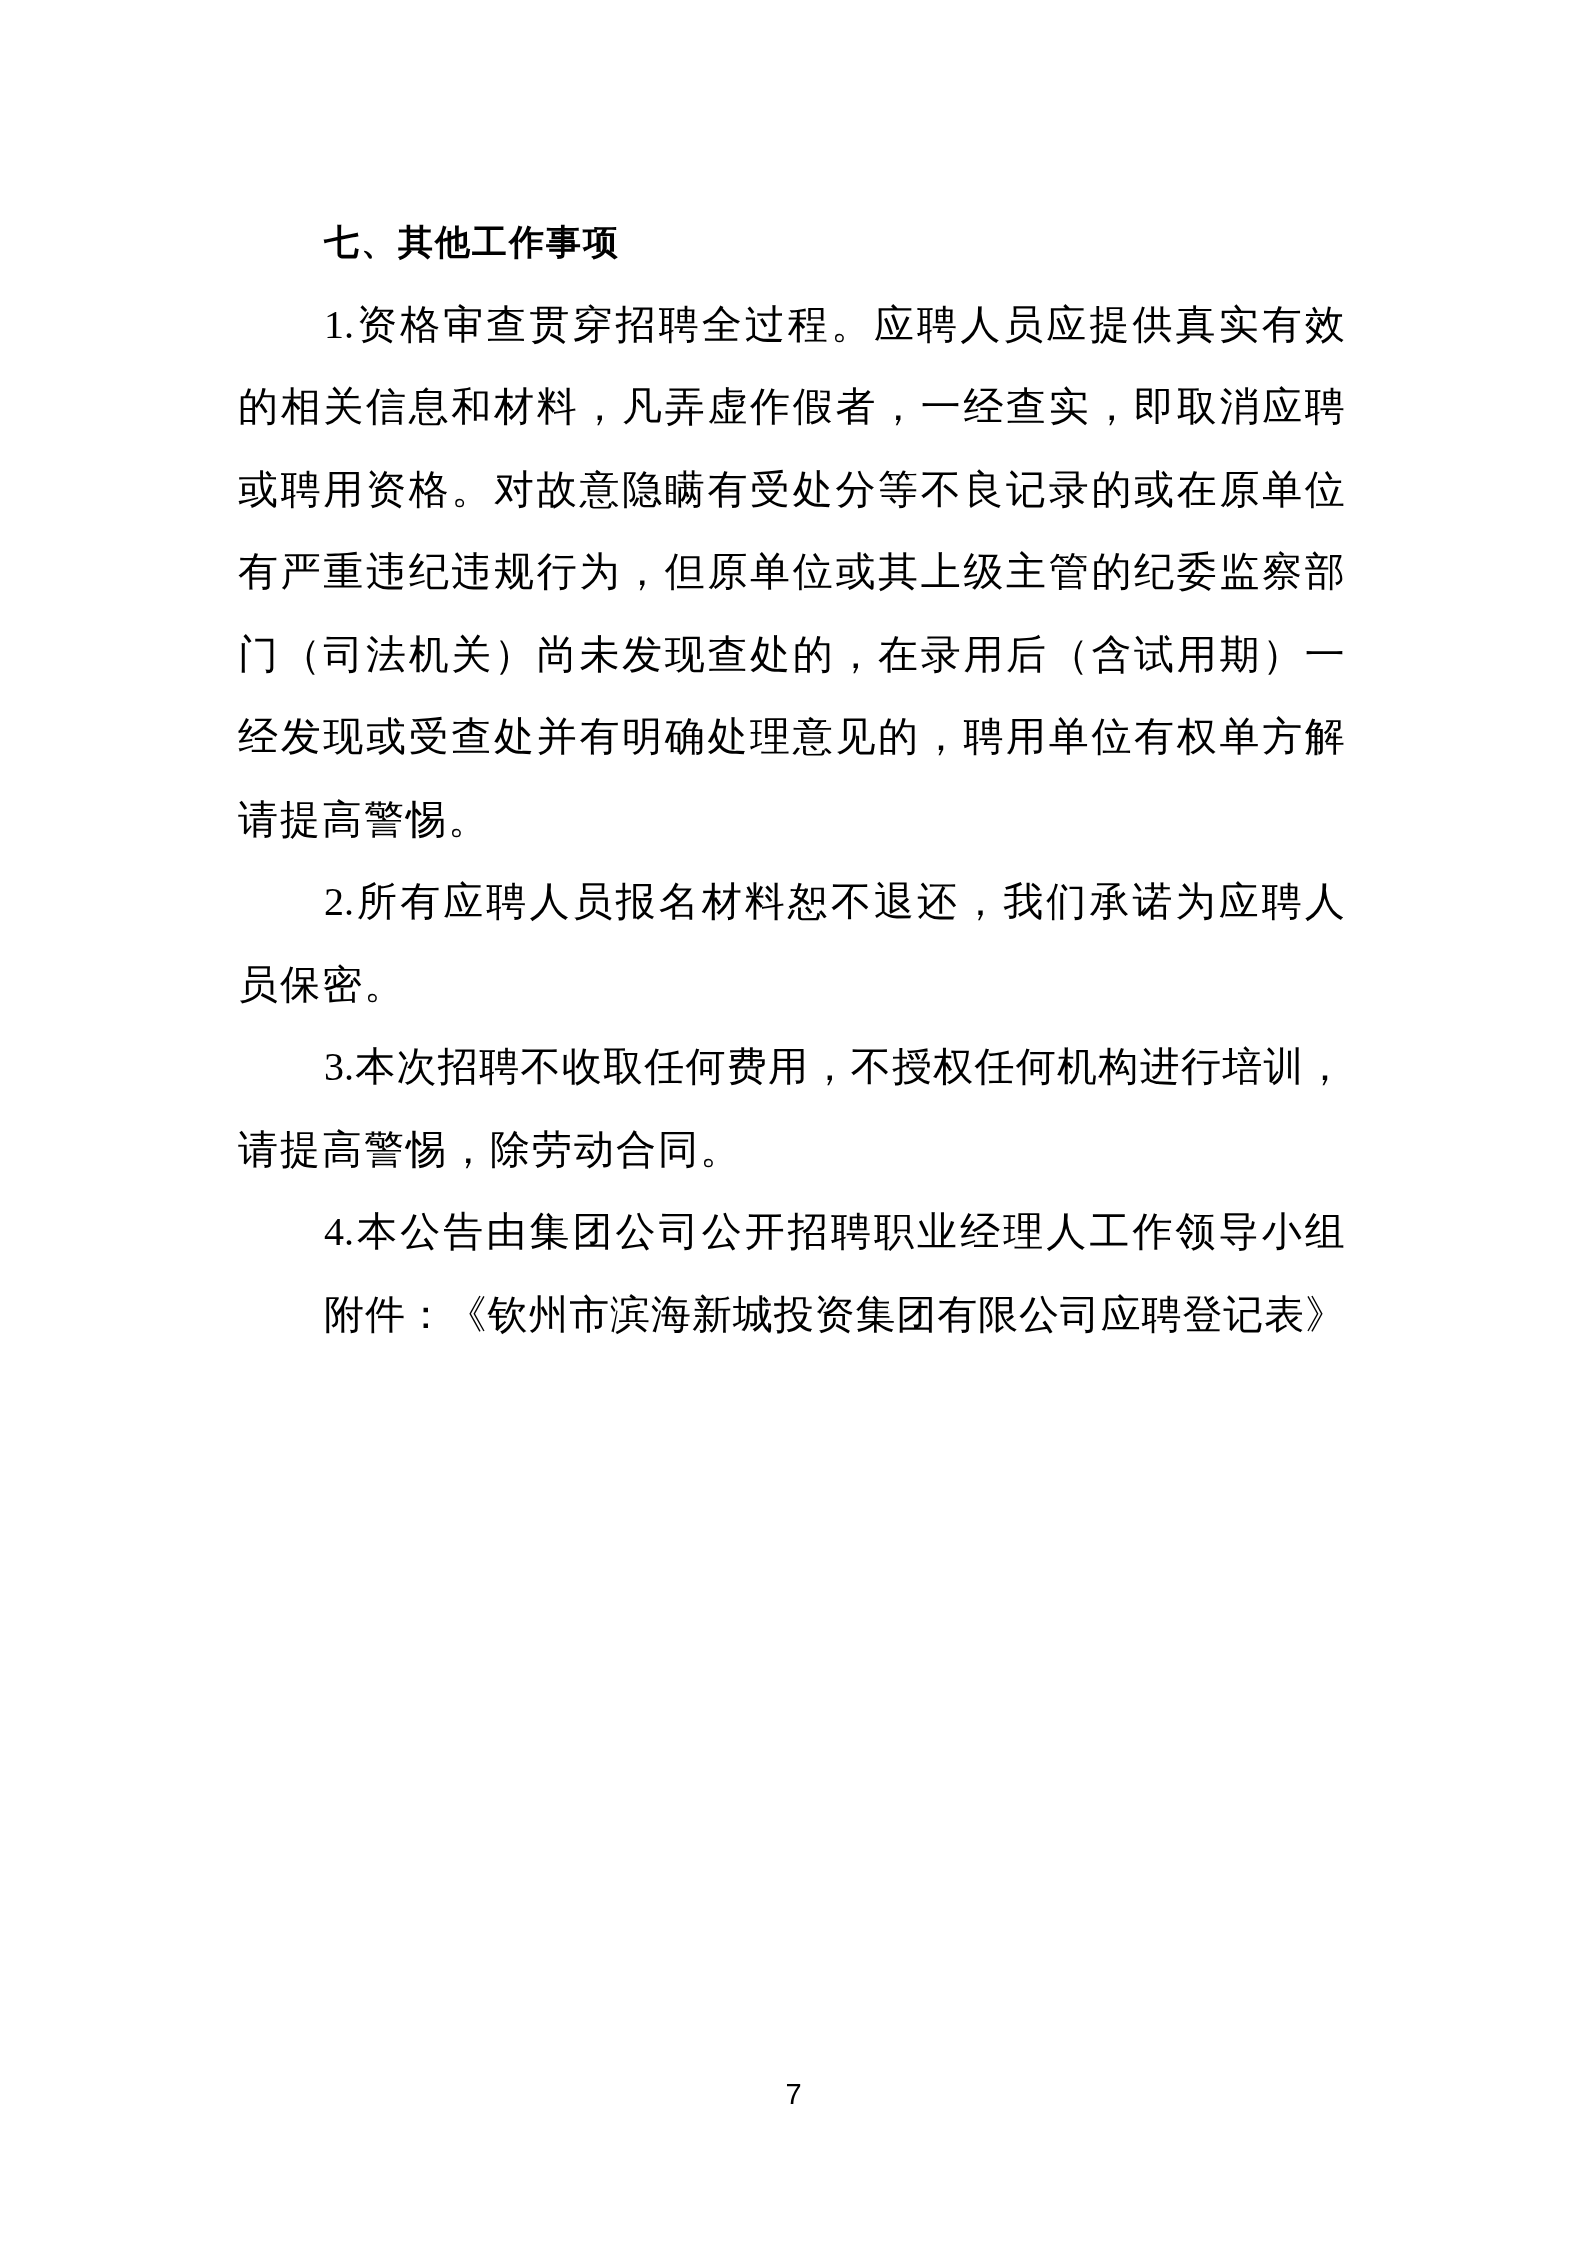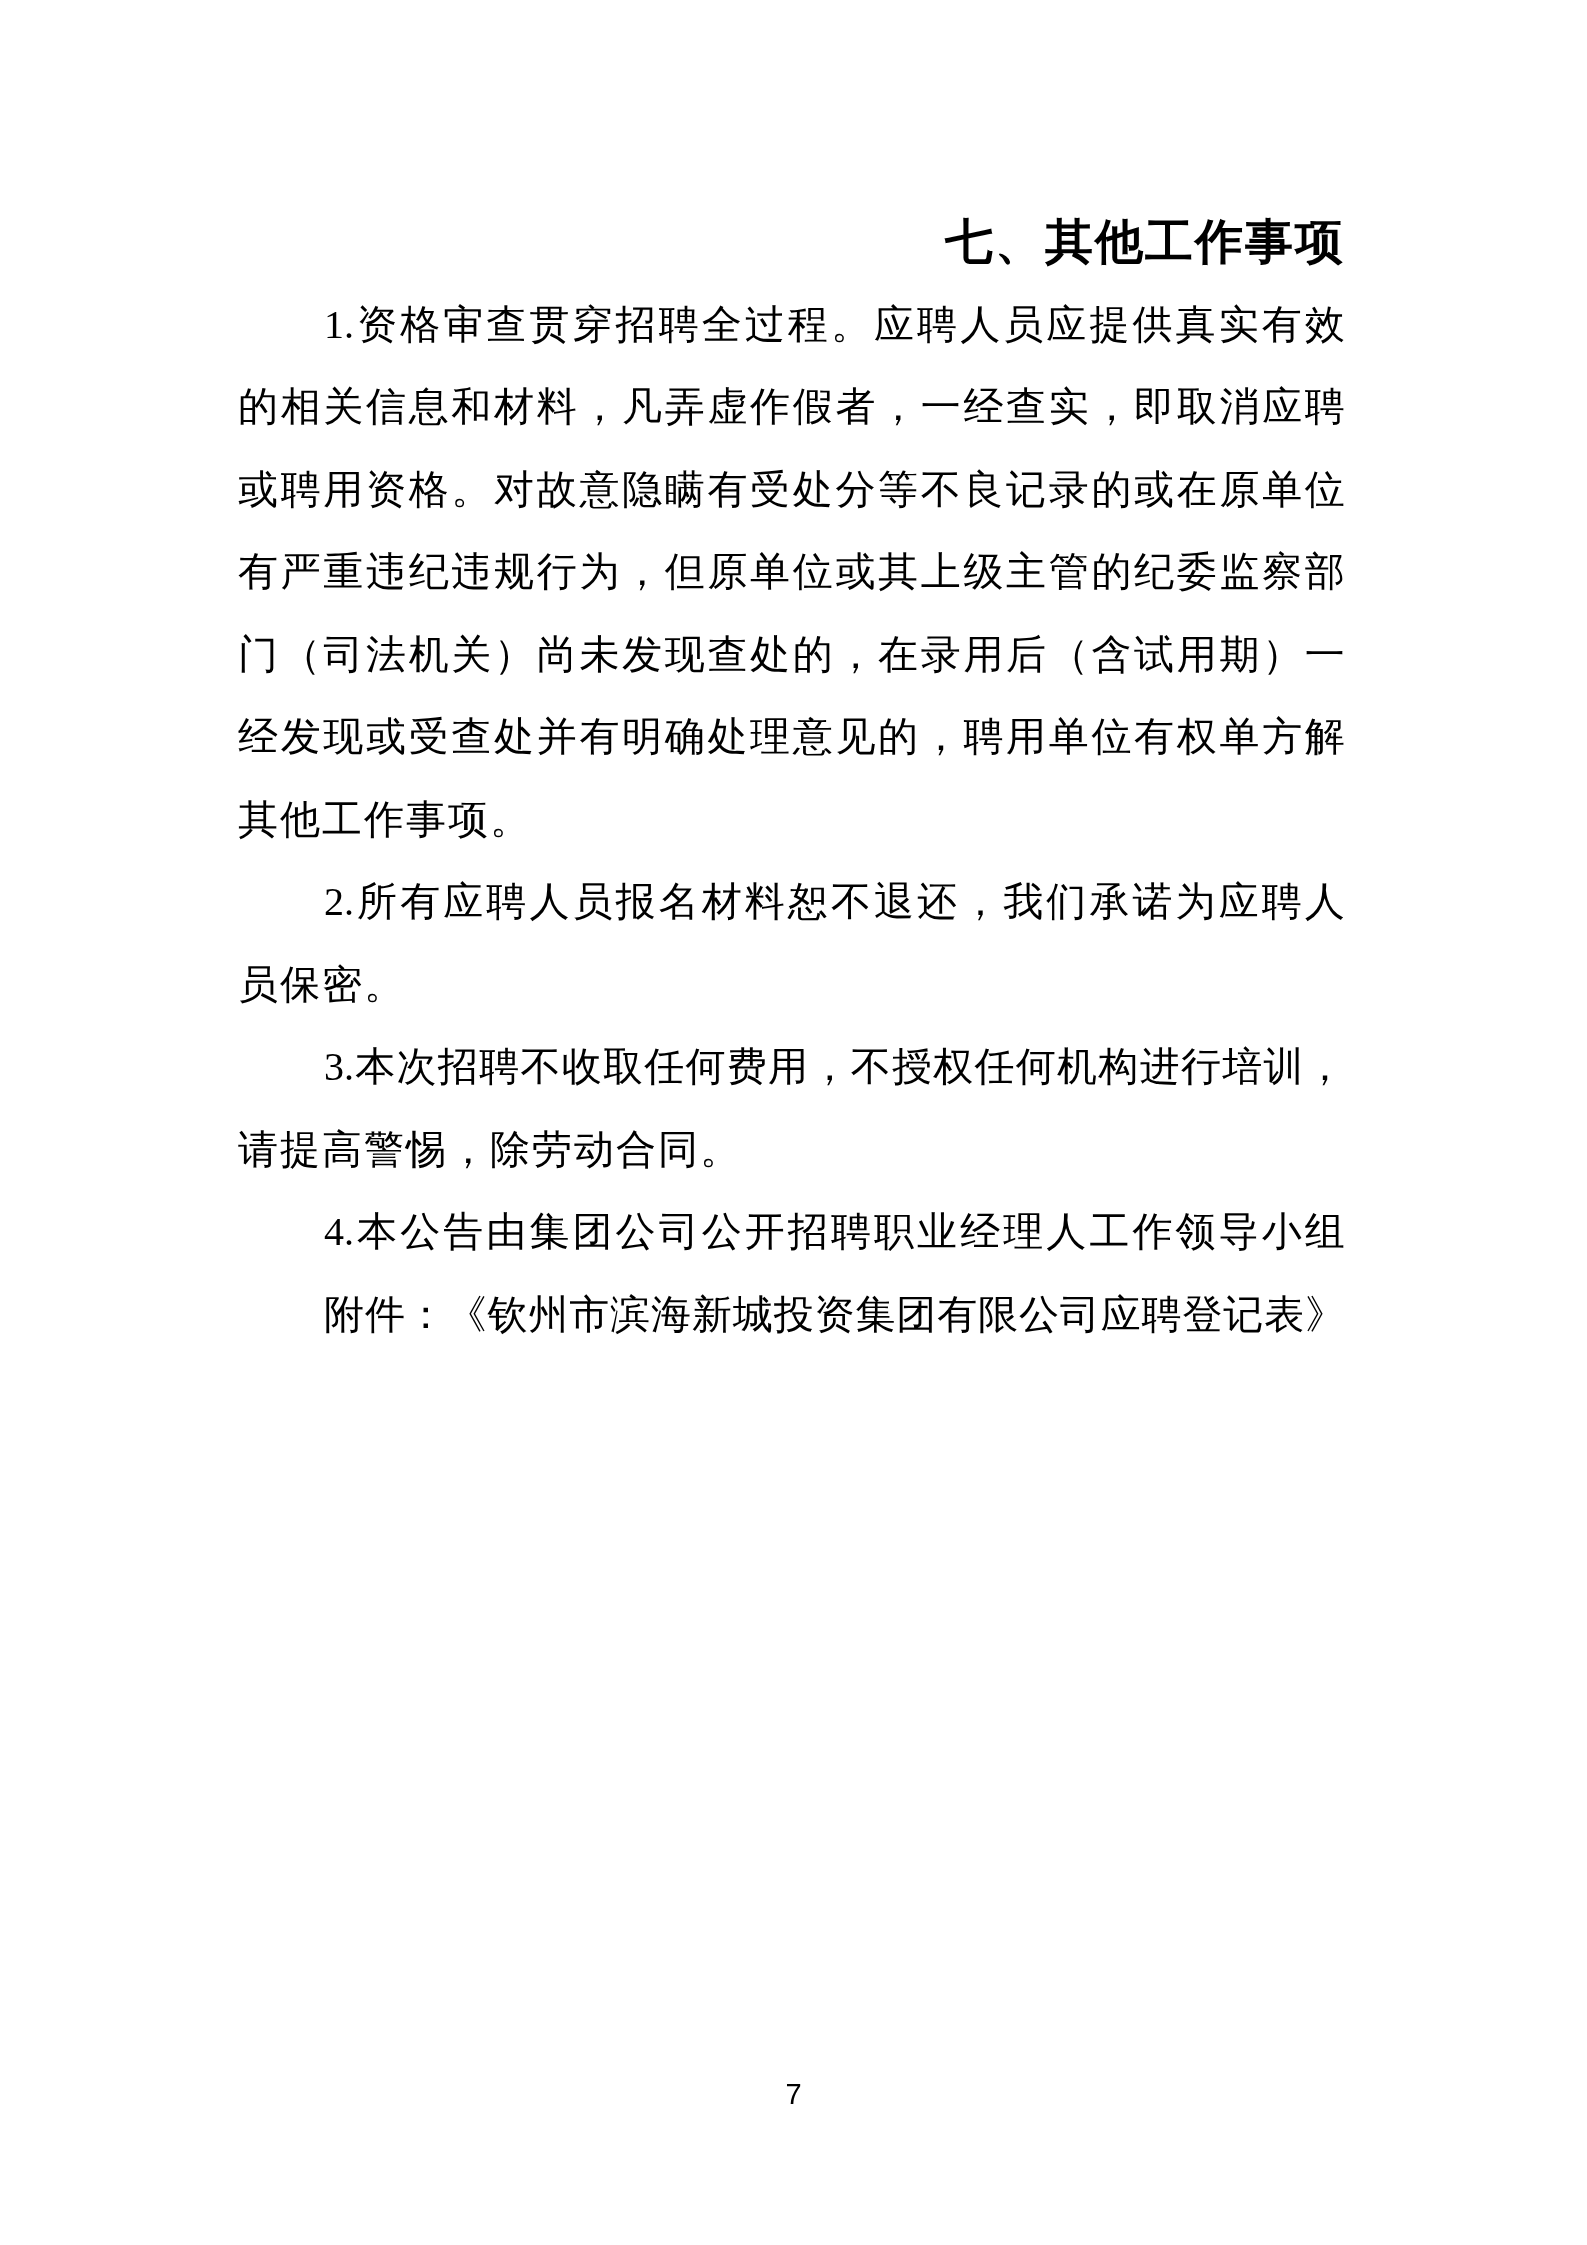--- a/index.html
+++ b/index.html
@@ -25,23 +25,22 @@
   }
   .line:not(.just){letter-spacing:2px;}
   .indent{padding-left:86px;}
   .just{
     display:flex;
     justify-content:space-between;
   }
   .heading{
     font-family:"Liberation Sans","DejaVu Sans",sans-serif;
     font-weight:bold;
-    font-size:48px;
+    font-size:35px;
     letter-spacing:1px;
-    text-align:right;
   }
   .footer{
     position:absolute;
     left:0;
     top:2078px;
     width:100%;
     text-align:center;
     font-family:"Liberation Sans","DejaVu Sans",sans-serif;
     font-size:29px;
     line-height:32px;
@@ -213,21 +212,21 @@
       <span>聘</span>
       <span>用</span>
       <span>单</span>
       <span>位</span>
       <span>有</span>
       <span>权</span>
       <span>单</span>
       <span>方</span>
       <span>解</span>
     </div>
-  <div class="line">其他工作事项。</div>
+  <div class="line">请提高警惕。</div>
 
   <div class="line indent just">
       <span>2.</span>
       <span>所</span>
       <span>有</span>
       <span>应</span>
       <span>聘</span>
       <span>人</span>
       <span>员</span>
       <span>报</span>

